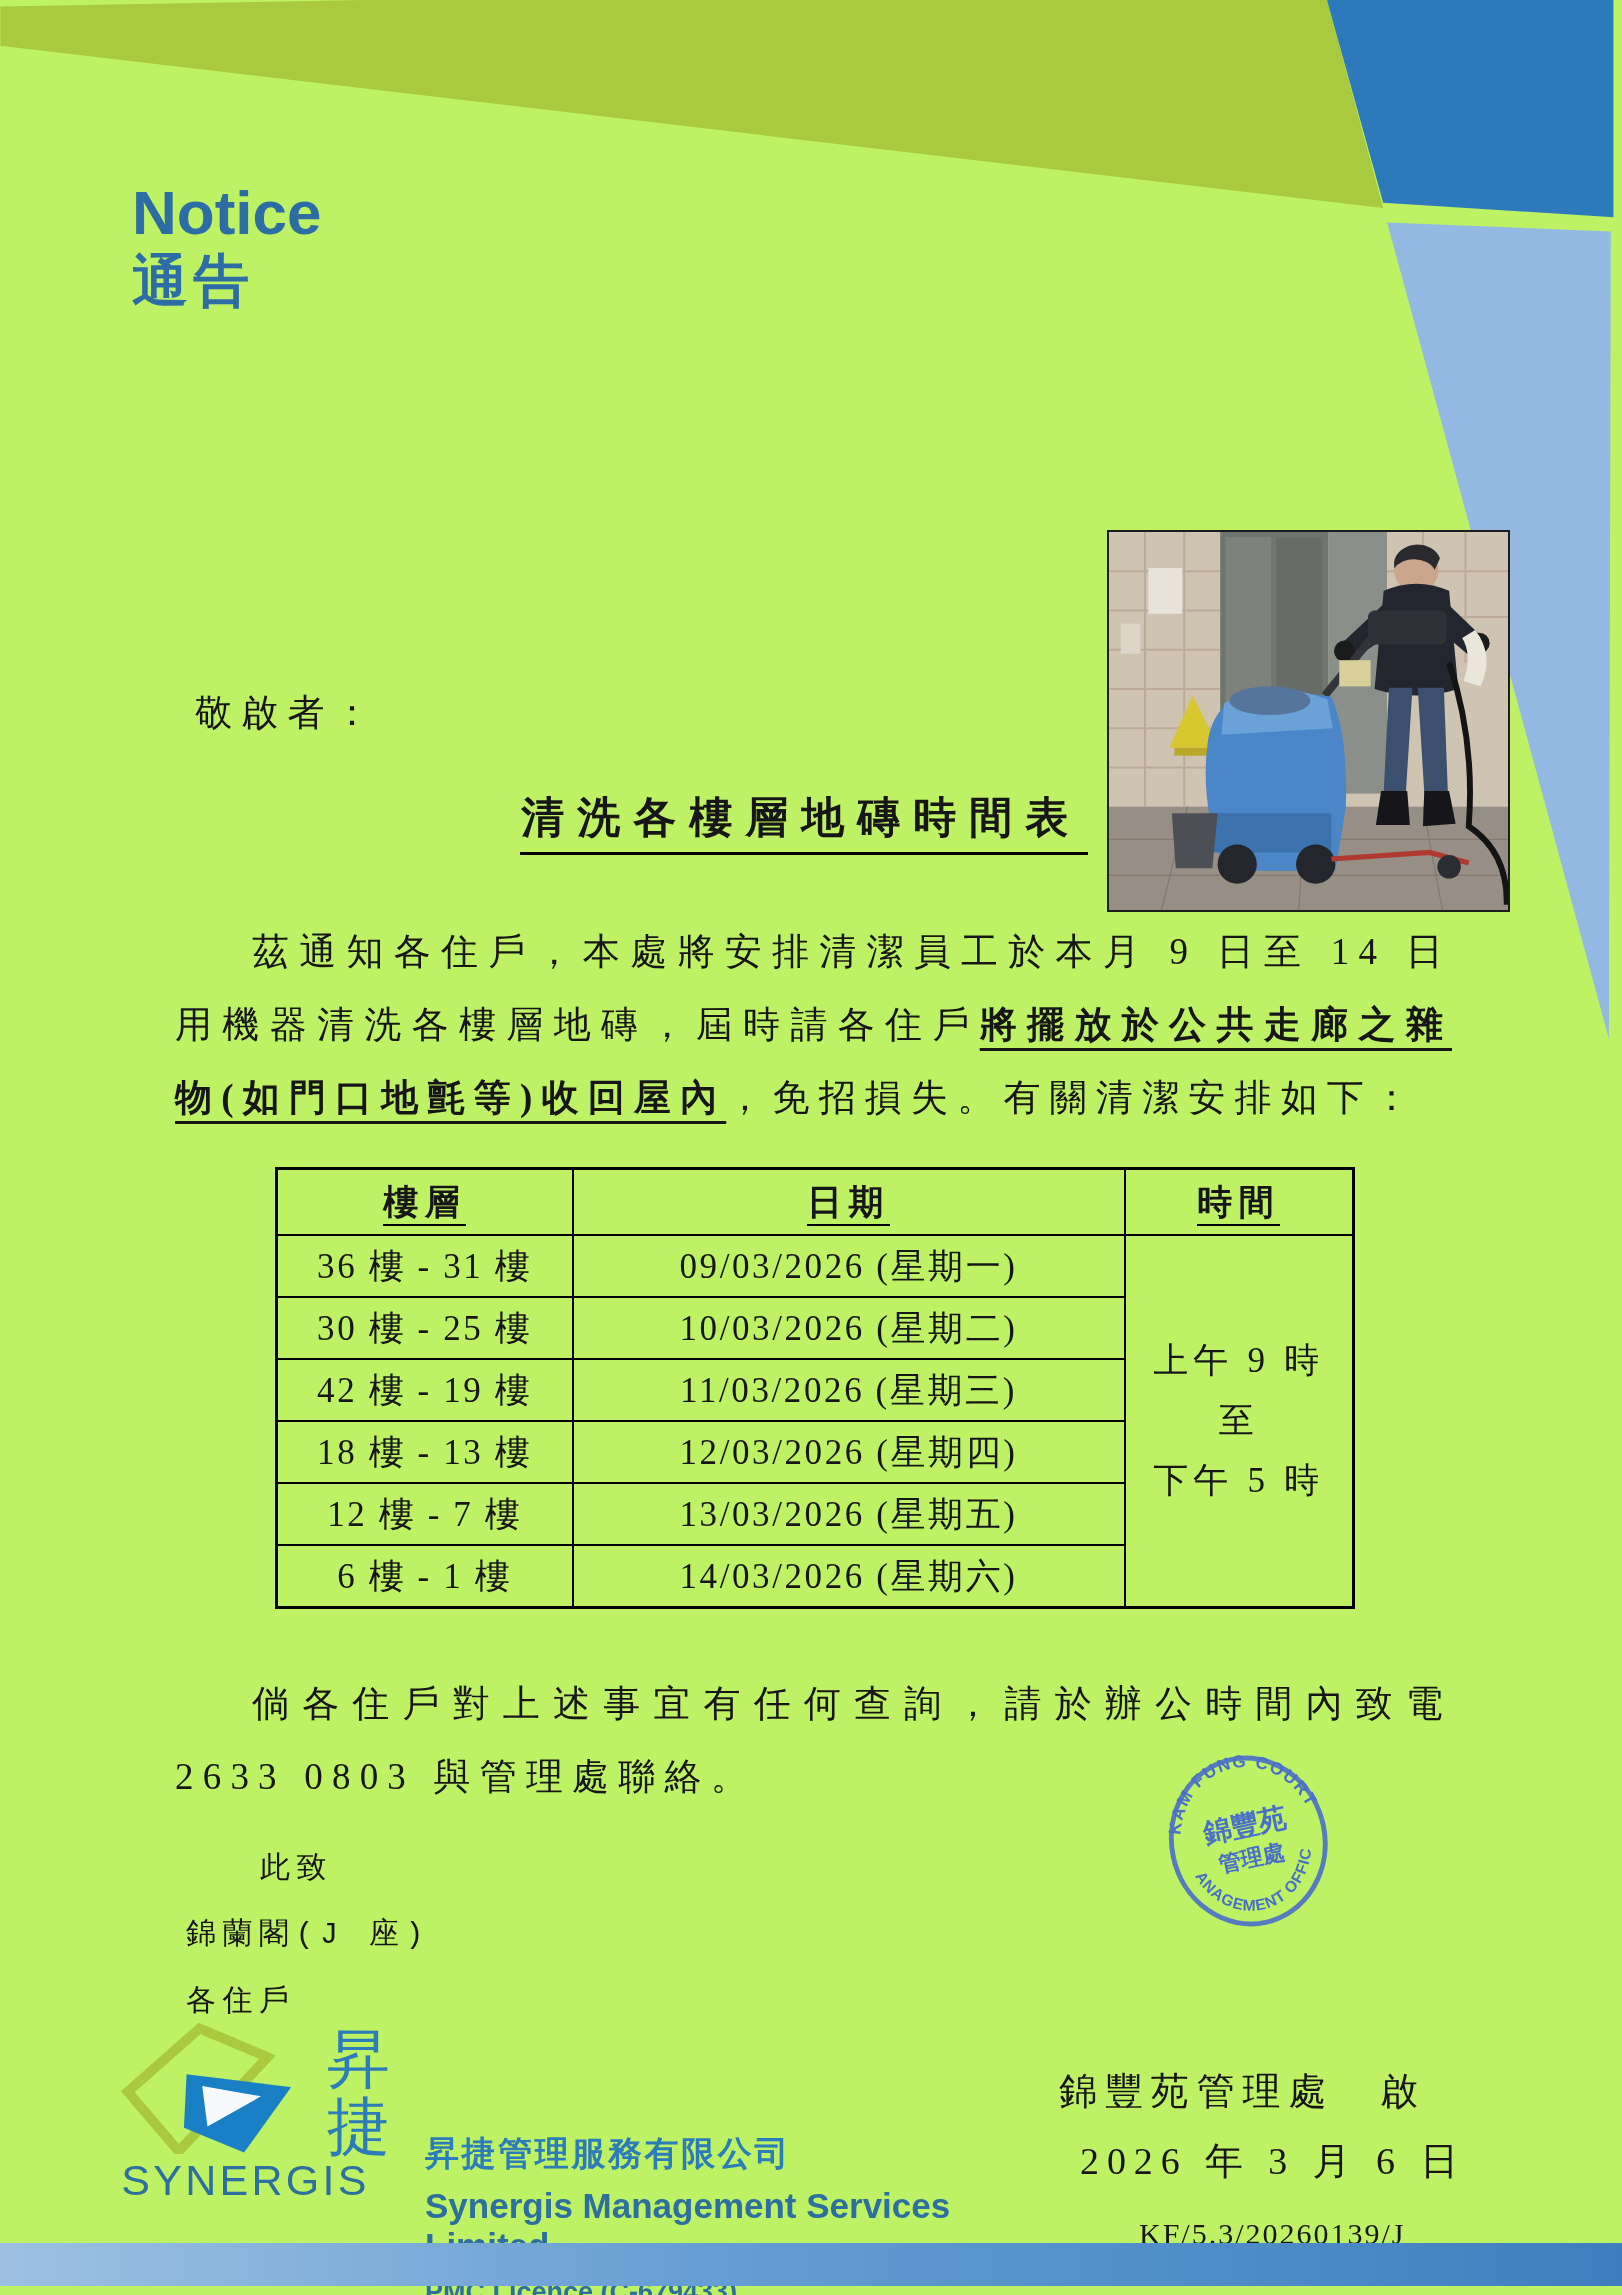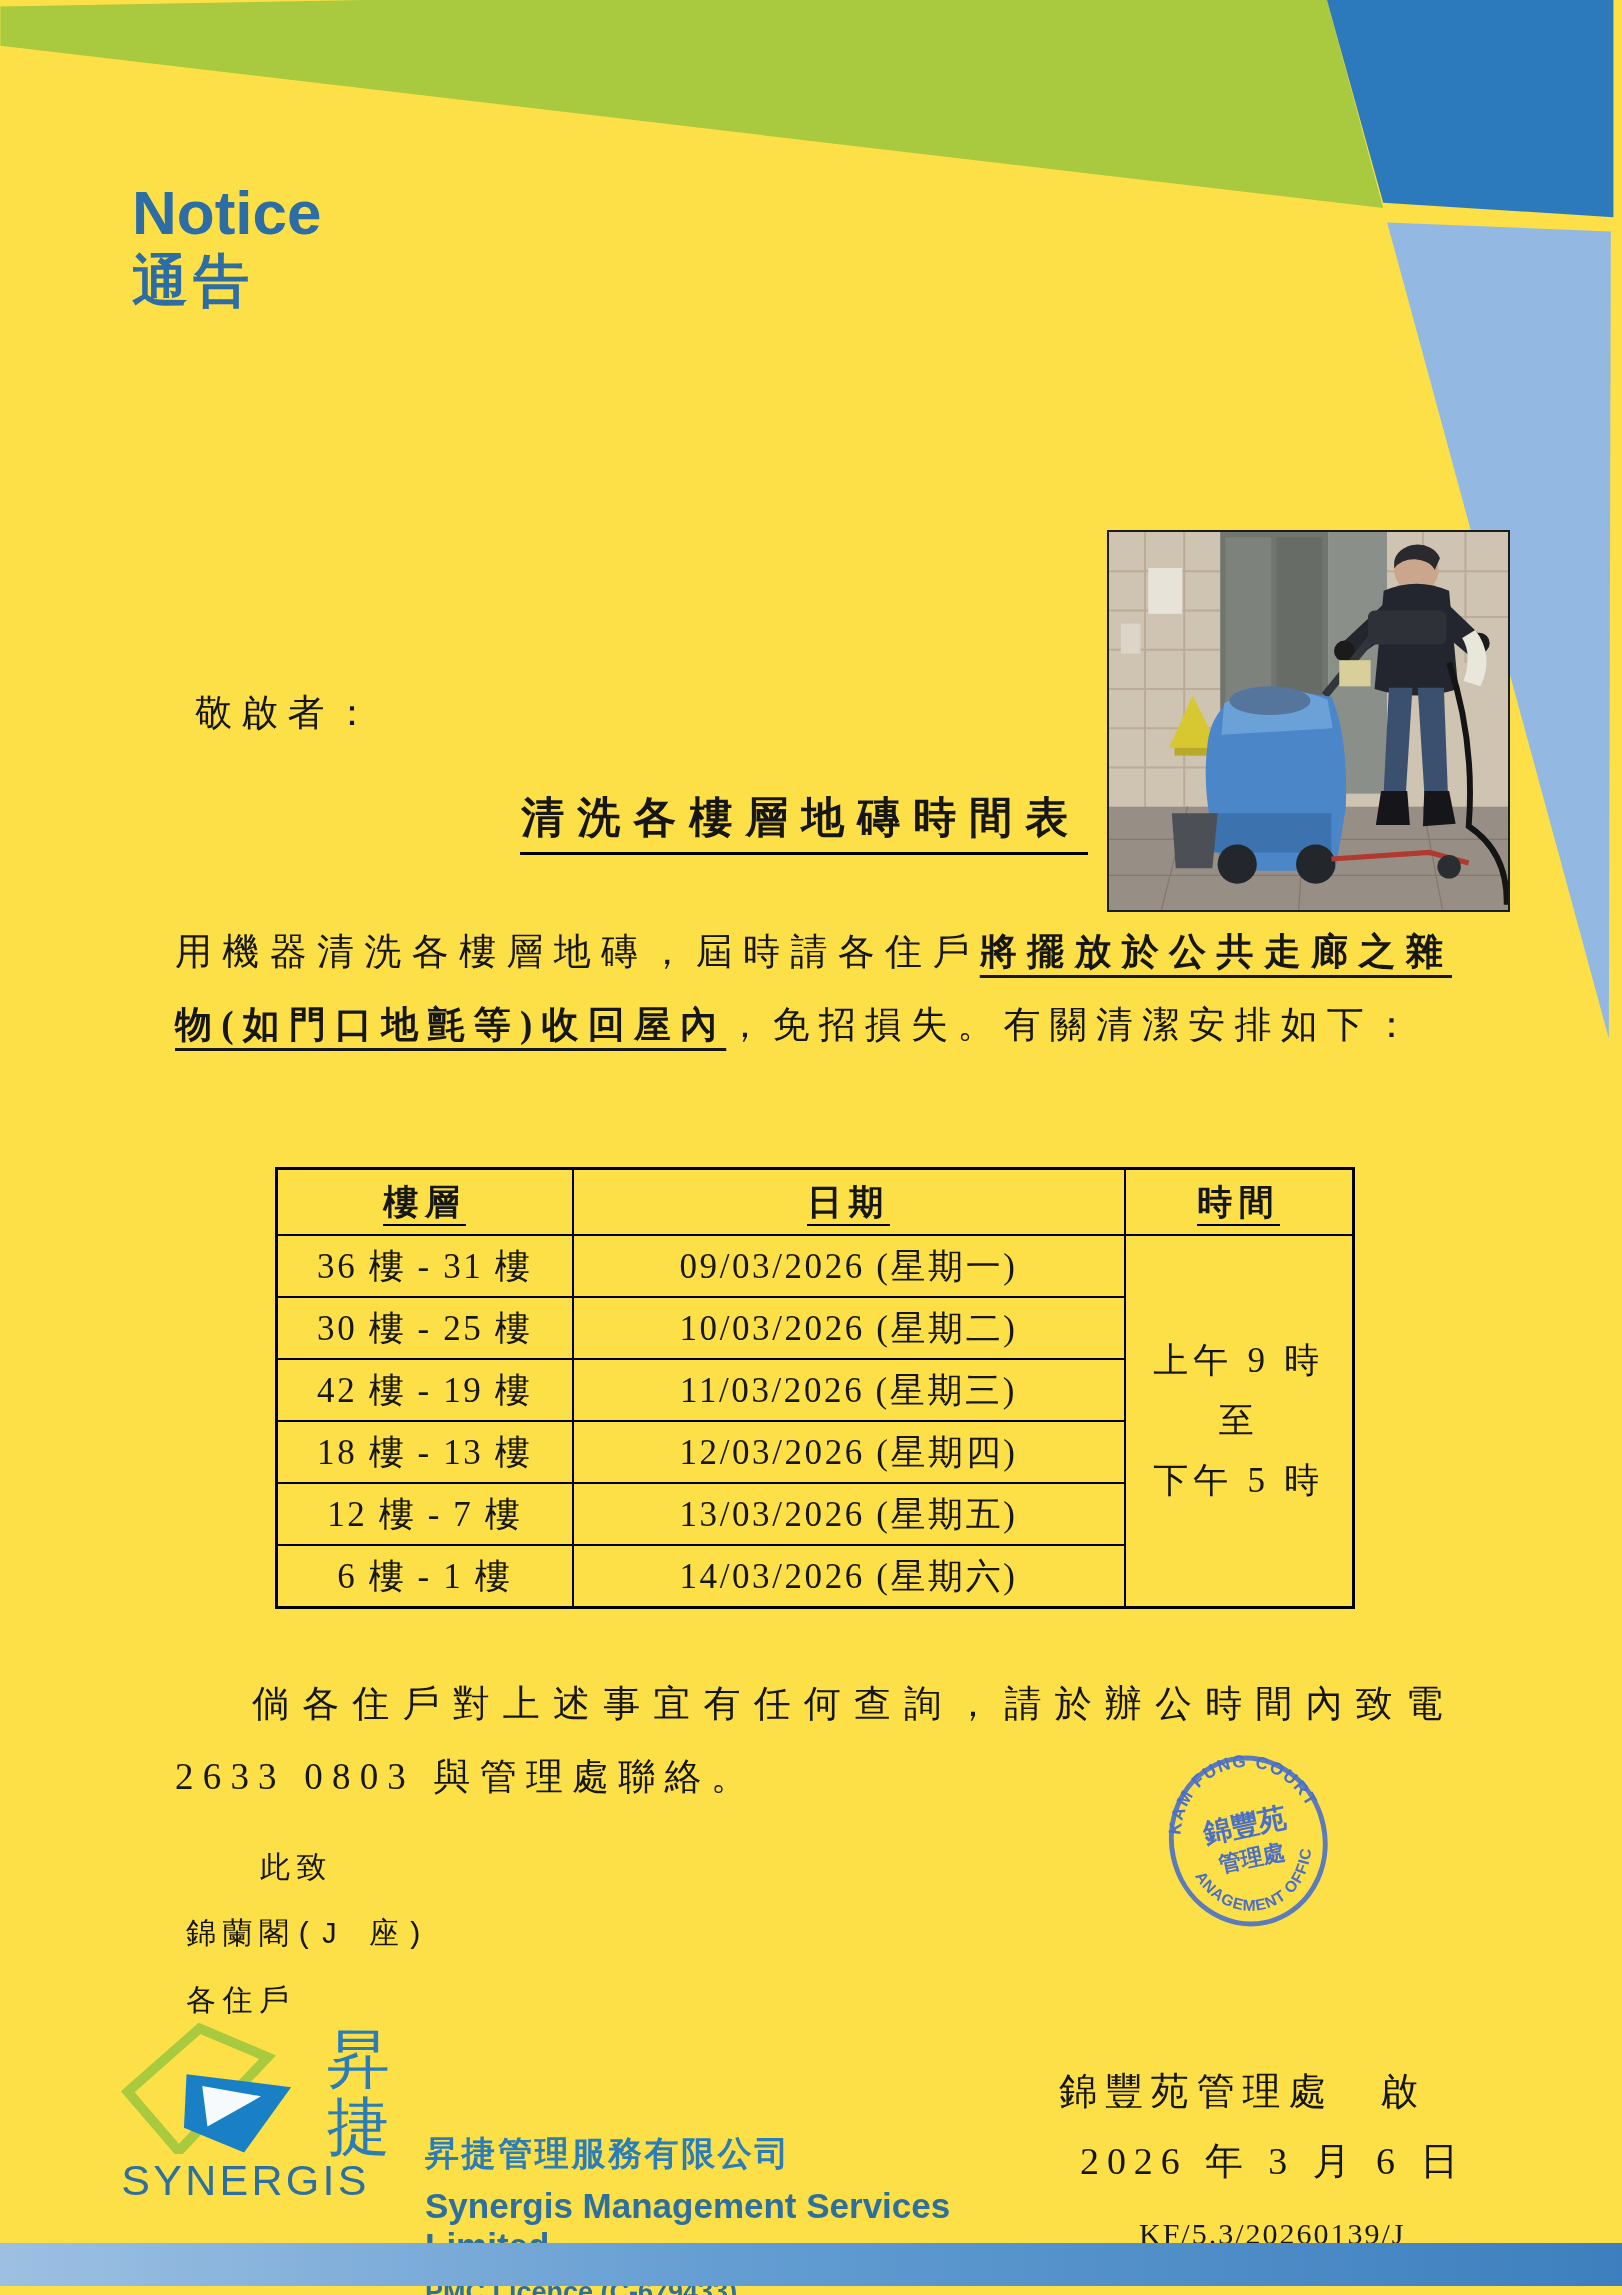--- a/index.html
+++ b/index.html
@@ -1,17 +1,17 @@
 <!DOCTYPE html>
 <html style="font-size:10.5px"><head>
 <meta charset="utf-8">
 <style>
   html,body{margin:0;padding:0;}
   body{width:1623px;height:2295px;background:#eef2f5;font-family:"Liberation Serif","DejaVu Serif",serif;}
-  #page{position:relative;width:1623px;height:2295px;background:#fde047;overflow:hidden;color:#161616;}
+  #page{position:relative;width:1623px;height:2295px;background:#bef264;overflow:hidden;color:#161616;}
   .abs{position:absolute;}
   
   .notice-en{font-family:"Liberation Sans","DejaVu Sans",sans-serif;font-weight:700;font-size:62px;color:#2d6da5;line-height:1.0;}
   .notice-zh{font-family:"Liberation Sans","DejaVu Sans",sans-serif;font-weight:700;font-size:56px;color:#2d6da5;line-height:1.0;margin-top:9.2px;letter-spacing:5.2px;}
   .post-label-en{font-family:"Liberation Sans","DejaVu Sans",sans-serif;font-size:29.4px;color:#2b2b2b;}
   .post-row{display:flex;align-items:flex-end;margin-top:6.5px;}
   .post-label-zh{font-size:33px;color:#1d1d1d;letter-spacing:2.6px;}
   .post-date{font-size:41px;color:#111;letter-spacing:3.9px;margin-left:22px;border-bottom:2.6px solid #2a2a2a;padding:0 46px 5.2px 2.6px;}
   
   .photo{border:2.6px solid #1c1c1c;background:#c9bfae;}
@@ -131,20 +131,21 @@
     </svg>
   </div>
 
   <div class="abs salutation" style="left:195px;top:688px;">敬啟者：</div>
 
   <div class="abs" style="left:520px;top:789px;">
     <span class="doc-title">清洗各樓層地磚時間表</span>
   </div>
 
   <div class="abs para" style="left:175px;top:915px;">
+    <div class="jline indent">茲通知各住戶，本處將安排清潔員工於本月 9 日至 14 日</div>
     <div class="jline"><span>用機器清洗各樓層地磚，屆時請各住戶</span><span class="bu">將擺放於公共走廊之雜</span></div>
     <div><span class="bu">物(如門口地氈等)收回屋內</span><span>，免招損失。有關清潔安排如下：</span></div>
   </div>
 
   <table class="sched abs" style="left:275px;top:1167px;">
     <colgroup>
         <col style="width:296px">
         <col style="width:552px">
         <col style="width:229px">
       </colgroup>

